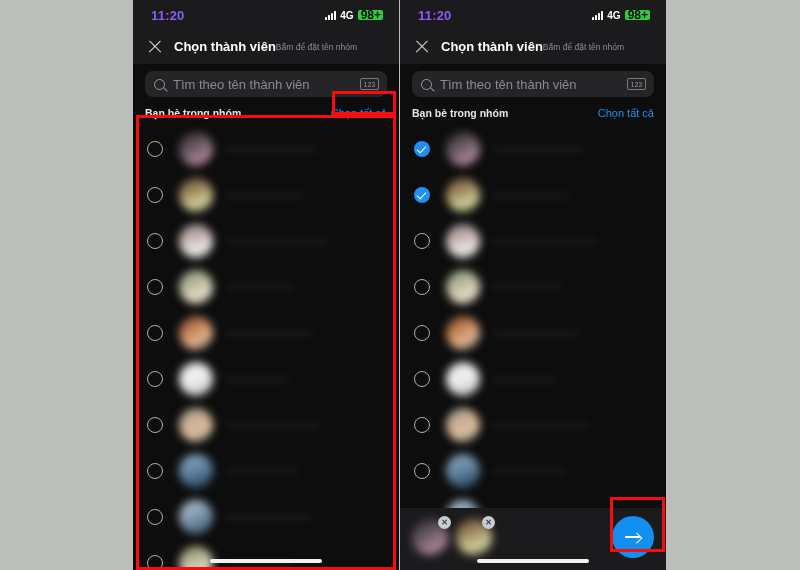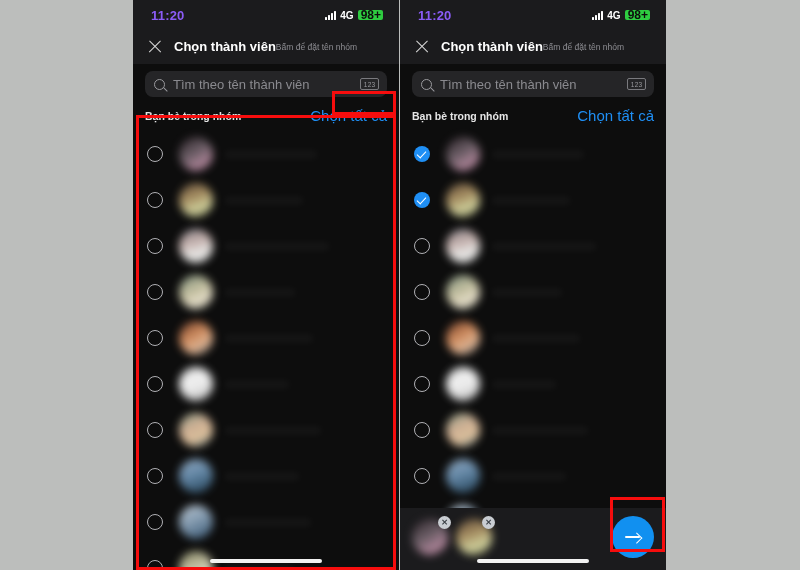--- a/index.html
+++ b/index.html
@@ -77,21 +77,21 @@
     border: 1px solid #7a7a7e; border-radius: 2px; color: #9a9a9e;
     font-size: 6.5px; line-height: 7px; padding: 1.5px 2.5px; letter-spacing: .3px;
   }
 
   
   .section-head {
     display: flex; align-items: center; justify-content: space-between;
     padding: 4px 12px 7px 12px; background: #0d0d0d;
   }
   .section-title { color: #e6e6e6; font-size: 10.5px; font-weight: bold; }
-  .select-all { color: #1f8ff5; font-size: 15px; }
+  .select-all { color: #1f8ff5; font-size: 11px; }
 
   
   .list { background: #0d0d0d; position: relative; }
   .row { height: 46px; display: flex; align-items: center; padding-left: 14px; }
   .check-off {
     width: 16px; height: 16px; border: 1.2px solid #b0b0b4;
     border-radius: 50%; flex: 0 0 16px;
   }
   .check-on {
     width: 16px; height: 16px; border-radius: 50%; flex: 0 0 16px;

